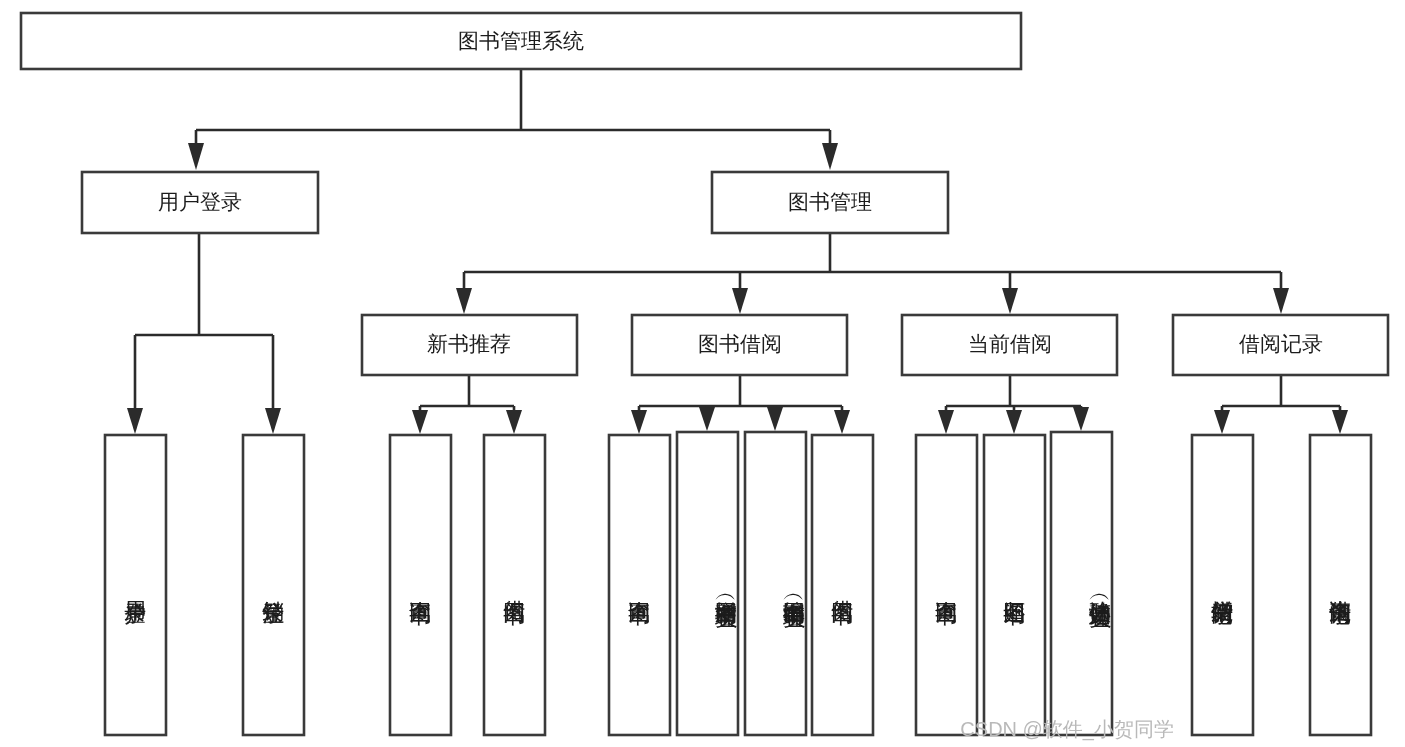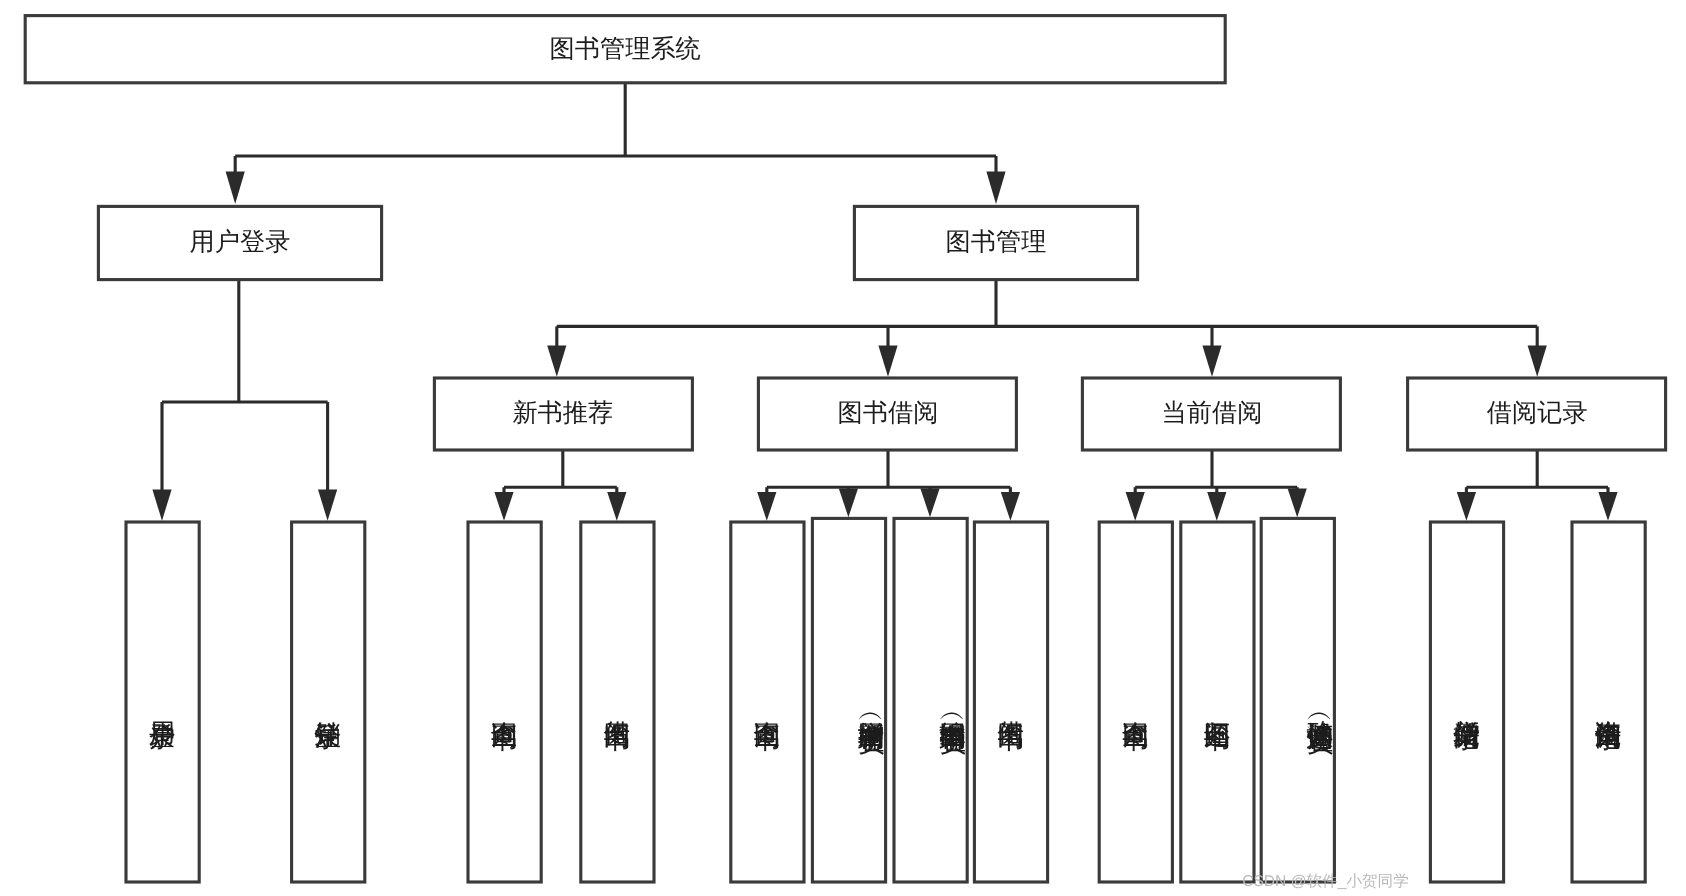--- a/index.html
+++ b/index.html
@@ -67,21 +67,21 @@
     user-select: none;
   }
   .node-label-v.centered {
     align-items: center;
   }
   .watermark {
     position: absolute;
     right: 8px;
     bottom: 4px;
     font-family: "Liberation Sans", "DejaVu Sans", sans-serif;
-    font-size: 13px;
+    font-size: 20px;
     color: #b9b9b9;
     white-space: nowrap;
     user-select: none;
   }
   .vlabel-layer {
     position: absolute;
     left: 0;
     top: 0;
     width: 1405px;
     height: 747px;

